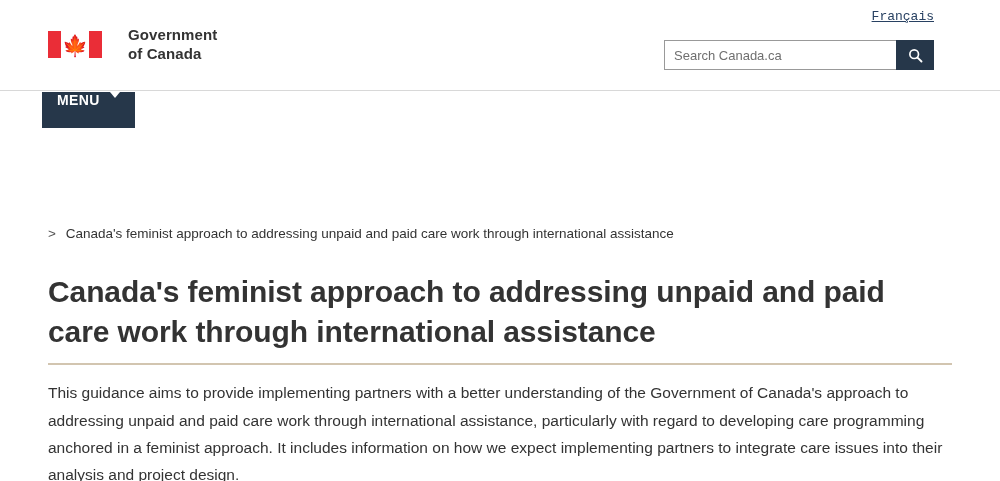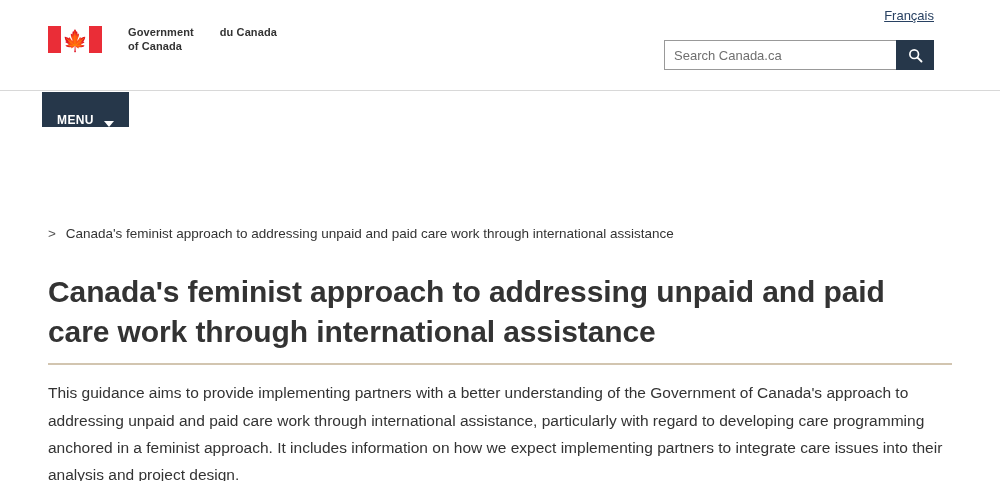--- a/index.html
+++ b/index.html
@@ -26,20 +26,21 @@
     height: 26px;
     padding-top: 6px;
     padding-right: 66px;
     text-align: right;
   }
   .lang-link {
     font-size: 13px;
     color: #284162;
     text-decoration: underline;
     cursor: pointer;
+    font-family: Liberation Mono, monospace;
   }
 
   
   .brand-row {
     display: flex;
     align-items: flex-start;
     padding: 0 66px 0 48px;
     height: 56px;
   }
   .flag-wordmark {
@@ -69,21 +70,21 @@
     left: 50%;
     top: 50%;
     transform: translate(-50%, -50%);
     color: #ea2d37;
     font-size: 21px;
     line-height: 1;
   }
   .wordmark {
     display: flex;
     gap: 26px;
-    font-size: 11px;
+    font-size: 15px;
     line-height: 1.25;
     color: #333333;
     font-weight: bold;
     letter-spacing: .1px;
   }
   .wordmark div span { display: block; font-weight: bold; }
 
   .search-wrap {
     margin-left: auto;
     display: flex;
@@ -131,25 +132,25 @@
   }
   .menu-band::before {
     content: "";
     position: absolute;
     left: 0; right: 0; top: 0;
     height: 1px;
     background: #ffffff;
   }
   .menu-btn {
     display: inline-flex;
-    align-items: flex-end;
+    align-items: flex-start;
     gap: 10px;
     background: #26374a;
     color: #ffffff;
-    font-size: 12px;
+    font-size: 14px;
     font-weight: bold;
     letter-spacing: .4px;
     padding: 0 15px;
     height: 36px;
     border: none;
     cursor: pointer;
     font-family: "Liberation Sans", sans-serif;
   }
   .chev {
     width: 0; height: 0;
@@ -221,21 +222,20 @@
         <span class="bar-left"></span>
         <span class="bar-right"></span>
         <span class="leaf">🍁</span>
       </span>
       <div class="wordmark">
         <div>
           <span>Government</span>
           <span>of Canada</span>
         </div>
         <div>
-          <span>du Canada</span>
         </div>
       </div>
     </div>
 
     <div class="search-wrap">
       <input class="search-input" type="text" placeholder="Search Canada.ca" style="">
       <button class="search-btn">
         <svg width="15" height="15" viewBox="0 0 16 16" aria-hidden="true">
           <circle cx="6.6" cy="6.6" r="4.6" fill="none" stroke="#ffffff" stroke-width="1.8"></circle>
           <line x1="10.2" y1="10.2" x2="14.4" y2="14.4" stroke="#ffffff" stroke-width="2" stroke-linecap="round"></line>

